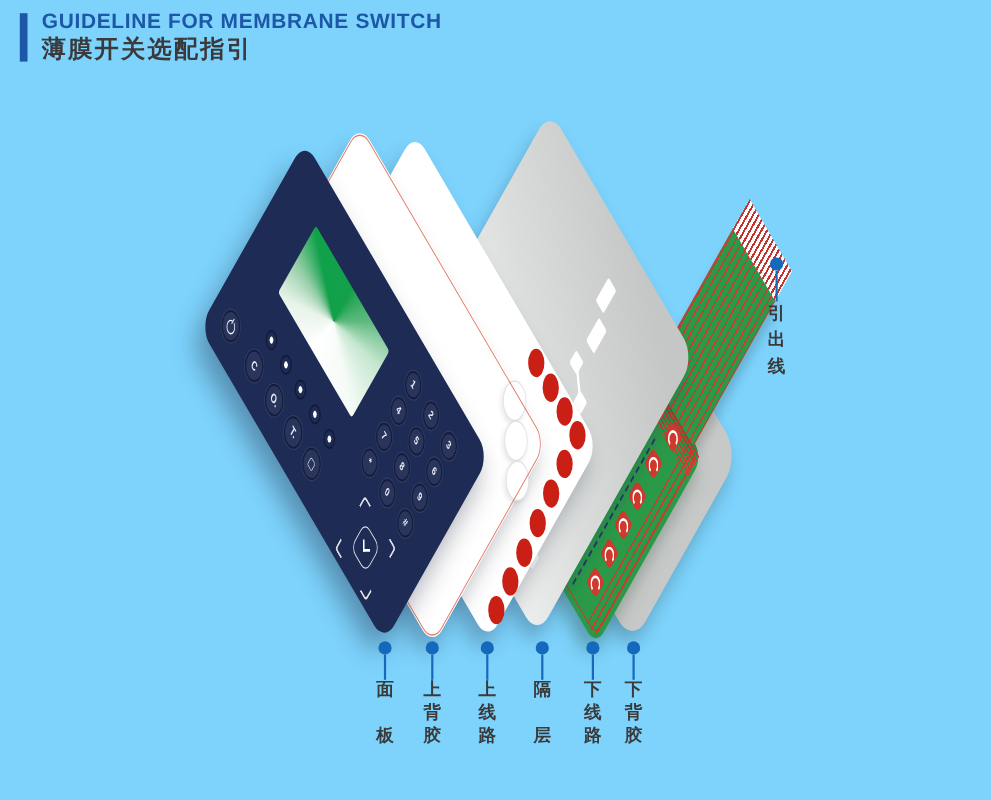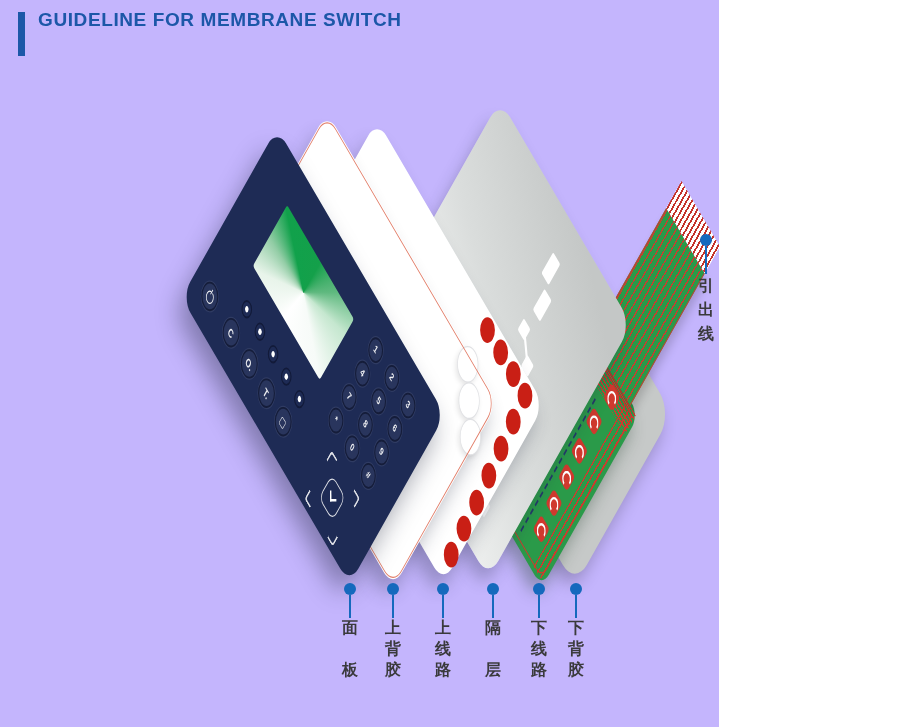--- a/index.html
+++ b/index.html
@@ -3,21 +3,21 @@
 <meta charset="utf-8">
 <style>
   :root{
     --header-blue:#1C57A8; --callout-blue:#1569BD; --panel-navy:#1E2B55;
     --pcb-green:#2A9A49; --circuit-red:#D0392E; --dot-red:#C91F15;
     --back-gray:#C6C9C8; --label-ink:#3A3A3C;
   }
   *{margin:0;padding:0;box-sizing:border-box}
   html,body{background:#fff}
   body{font-family:"Liberation Sans","DejaVu Sans",sans-serif}
-  .canvas{position:relative;width:719px;height:727px;background:#c4b5fd;overflow:hidden}
+  .canvas{position:relative;width:901px;height:727px;background:#7dd3fc;overflow:hidden}
 
   
   .accent-bar{position:absolute;left:18px;top:12px;width:7px;height:44px;background:var(--header-blue)}
   .title-en{position:absolute;left:38px;top:9px;font-size:19px;font-weight:bold;
     color:var(--header-blue);letter-spacing:.6px;white-space:nowrap}
   .title-zh{position:absolute;left:38px;top:30px;font-size:22px;font-weight:bold;
     color:var(--label-ink);letter-spacing:2px;white-space:nowrap}
 
   
   .layer{position:absolute;left:0;top:0;transform-origin:0 0}
@@ -108,20 +108,21 @@
   .clabel{position:absolute;width:22px;display:flex;flex-direction:column;justify-content:space-between;
     align-items:center;z-index:70;color:var(--label-ink);font-weight:bold;font-size:16px;line-height:1}
 </style>
 </head>
 <body>
 
 <div class="canvas">
 
   <div class="accent-bar"></div>
   <div class="title-en">GUIDELINE FOR MEMBRANE SWITCH</div>
+  <div class="title-zh">薄膜开关选配指引</div>
 
   <div>
 
     <div class="layer l-backadhesive"></div>
 
     <div class="layer l-pcb">
       <div class="traces-top"></div>
       <div class="traces-right"></div>
       <div class="dashline"></div>
       <div id="pads">

